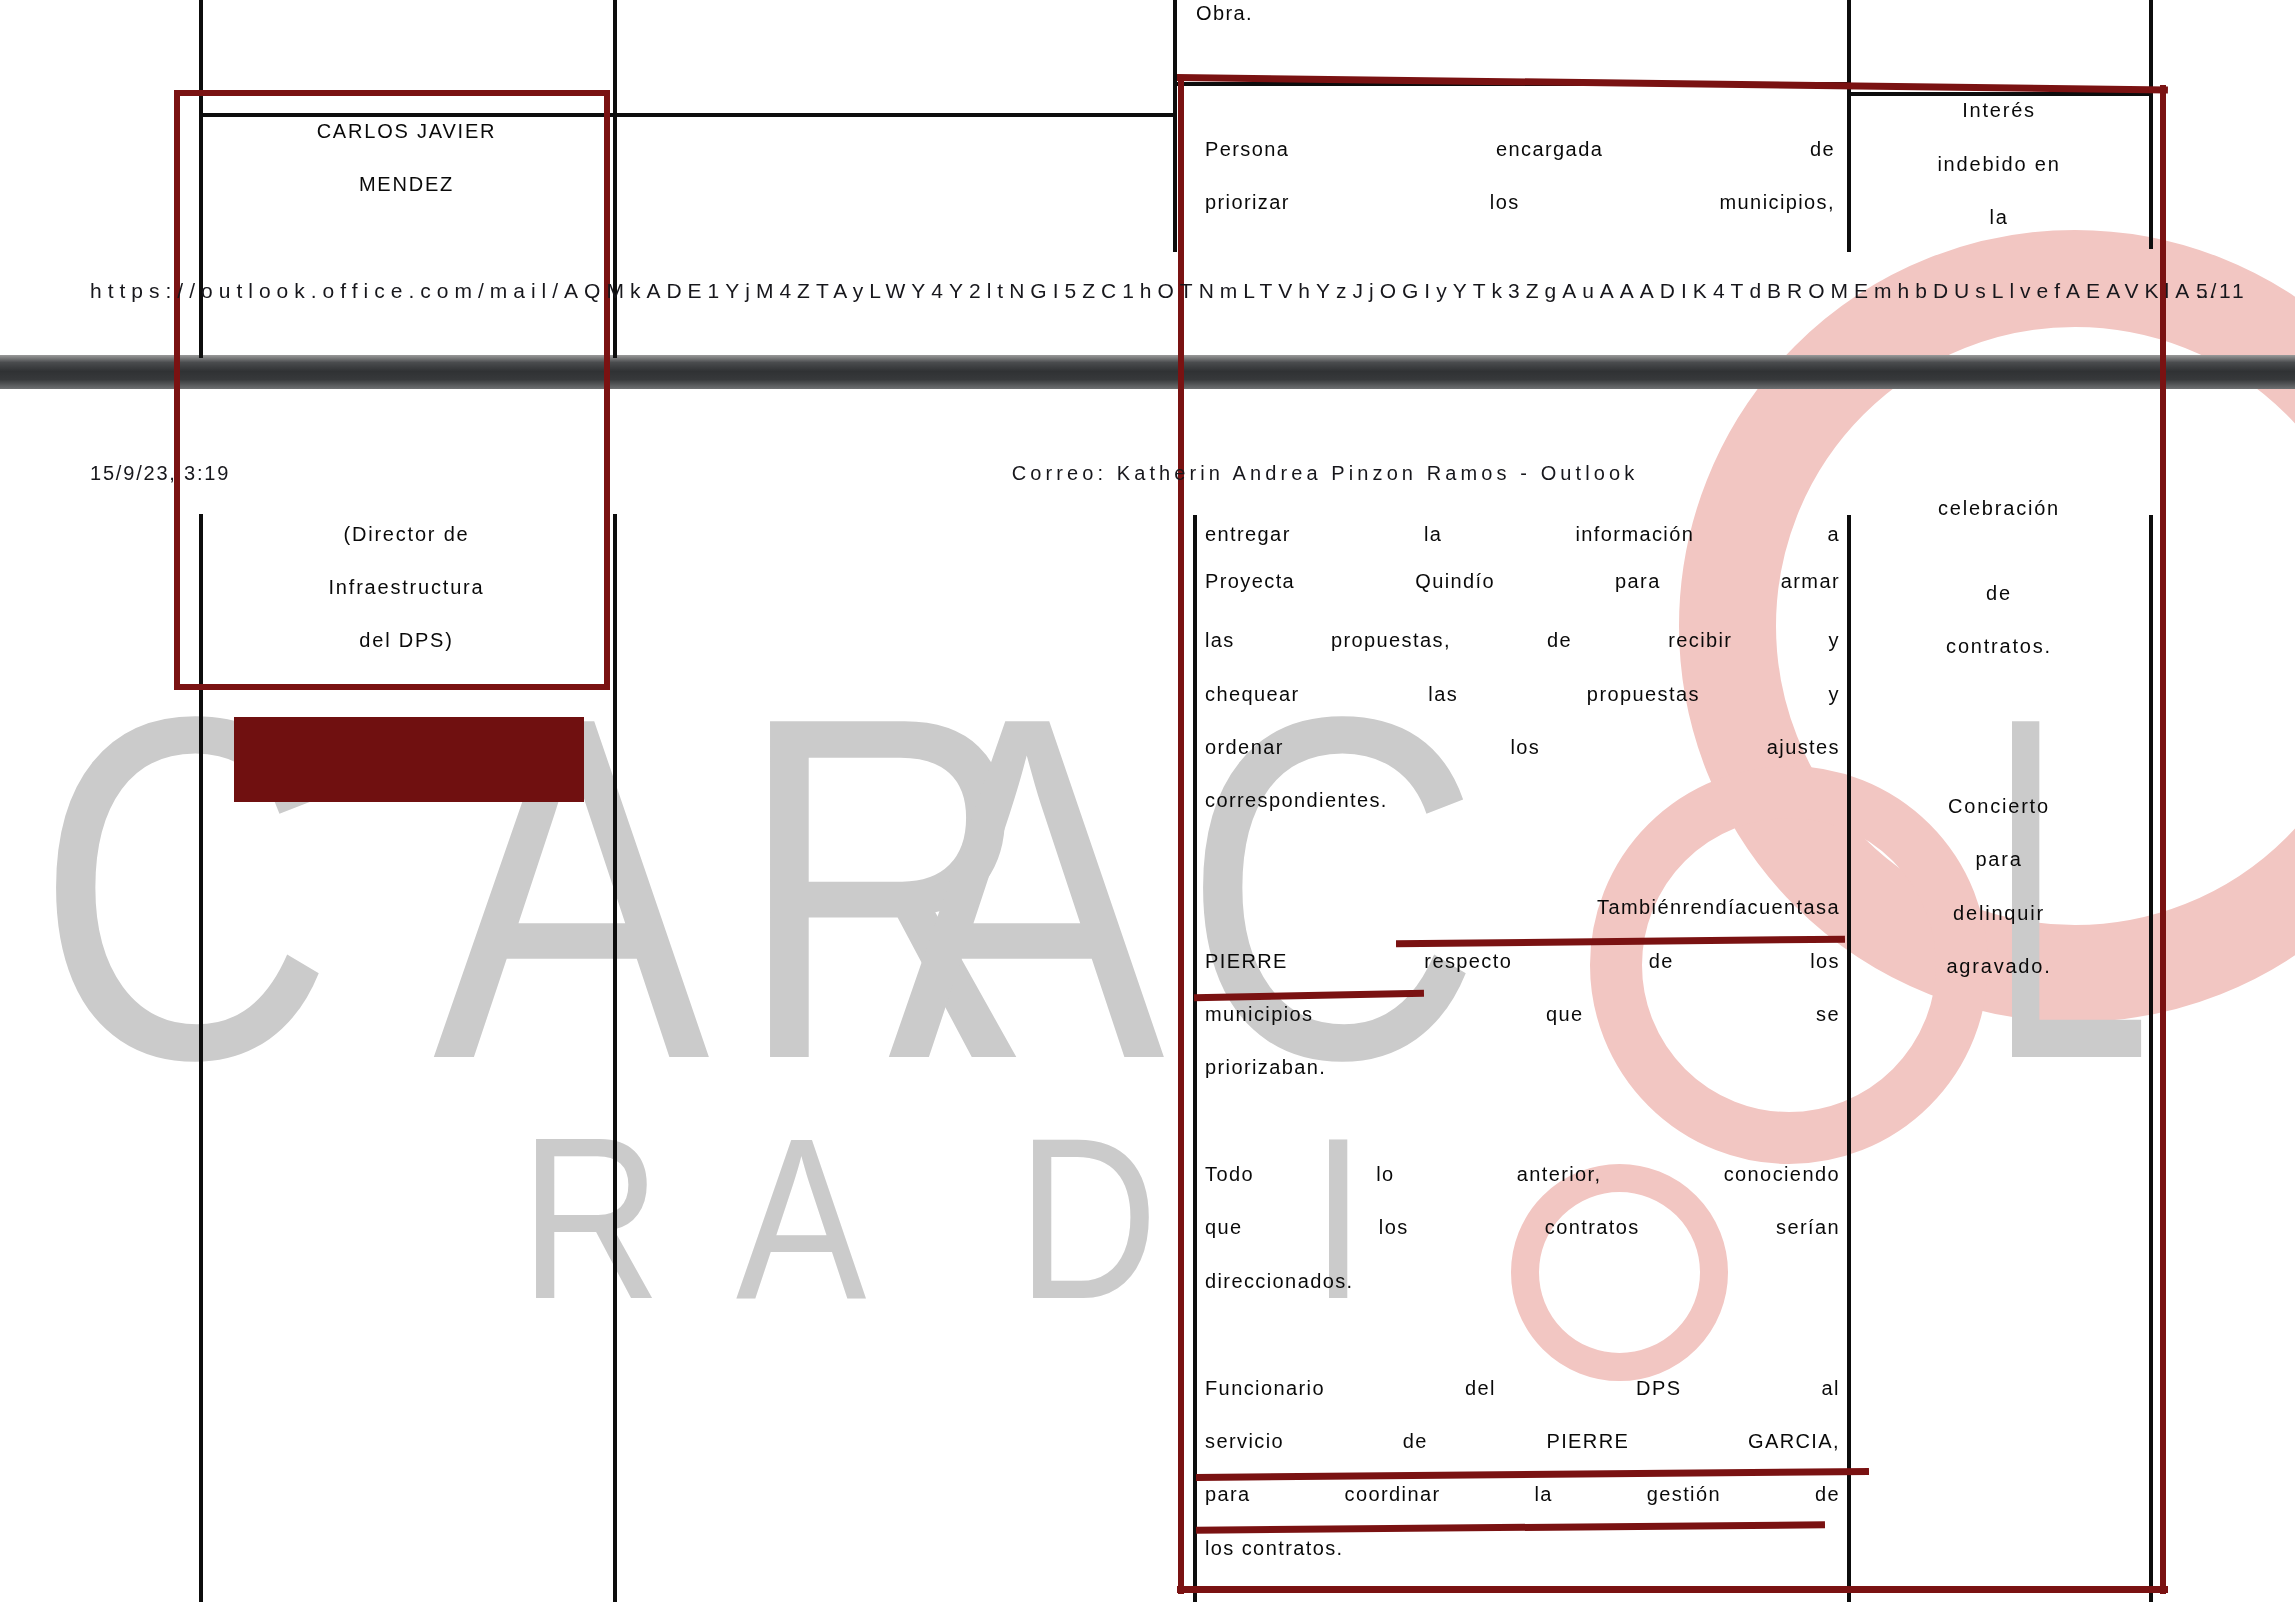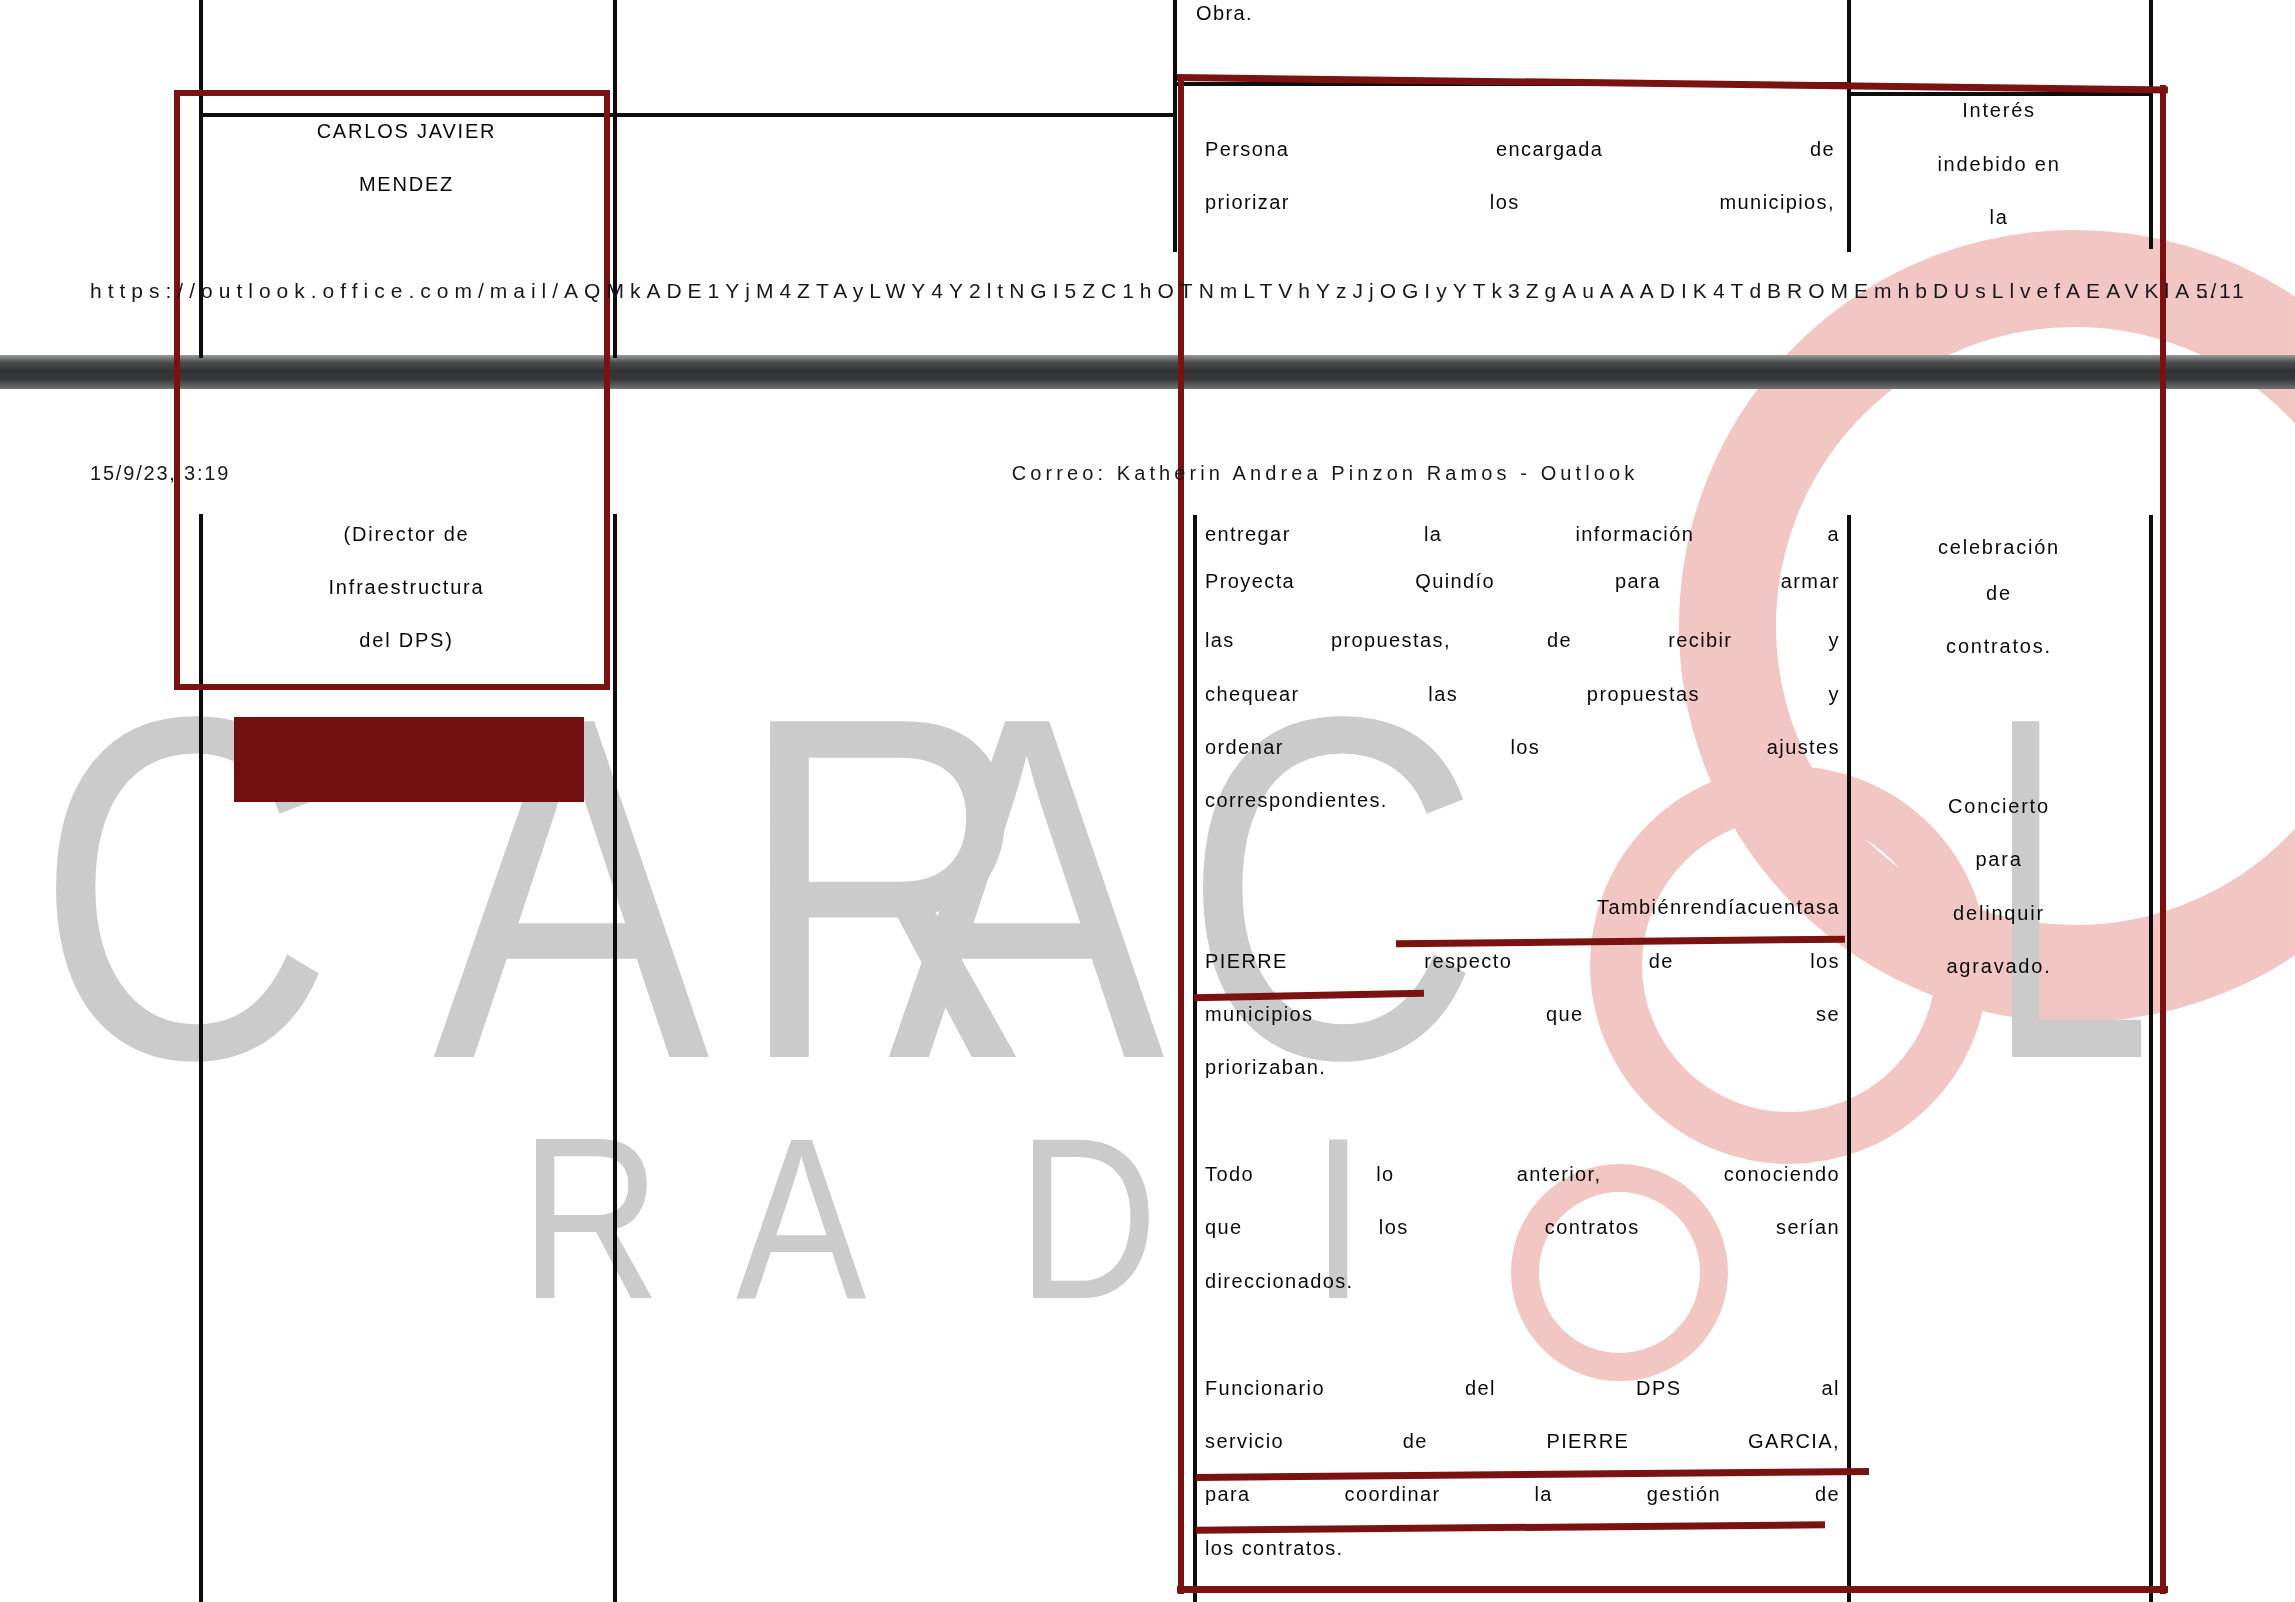--- a/index.html
+++ b/index.html
@@ -204,21 +204,21 @@
         <span>para</span>
         <span>coordinar</span>
         <span>la</span>
         <span>gestión</span>
         <span>de</span>
       </div>
       <div class="doctext lline" style="position: absolute; top: 1538px;">los contratos.</div>
     </div>
 
   <div class="colwrap" style="left:1854px;top:0;width:290px;">
-    <div class="doctext cline" style="top:537px;">celebración</div>
+    <div class="doctext cline" style="top:498px;">celebración</div>
     <div class="doctext cline" style="top:583px;">de</div>
     <div class="doctext cline" style="top:636px;">contratos.</div>
     <div class="doctext cline" style="top:796px;">Concierto</div>
     <div class="doctext cline" style="top:849px;">para</div>
     <div class="doctext cline" style="top:903px;">delinquir</div>
     <div class="doctext cline" style="top:956px;">agravado.</div>
   </div>
 
 </div>
 

